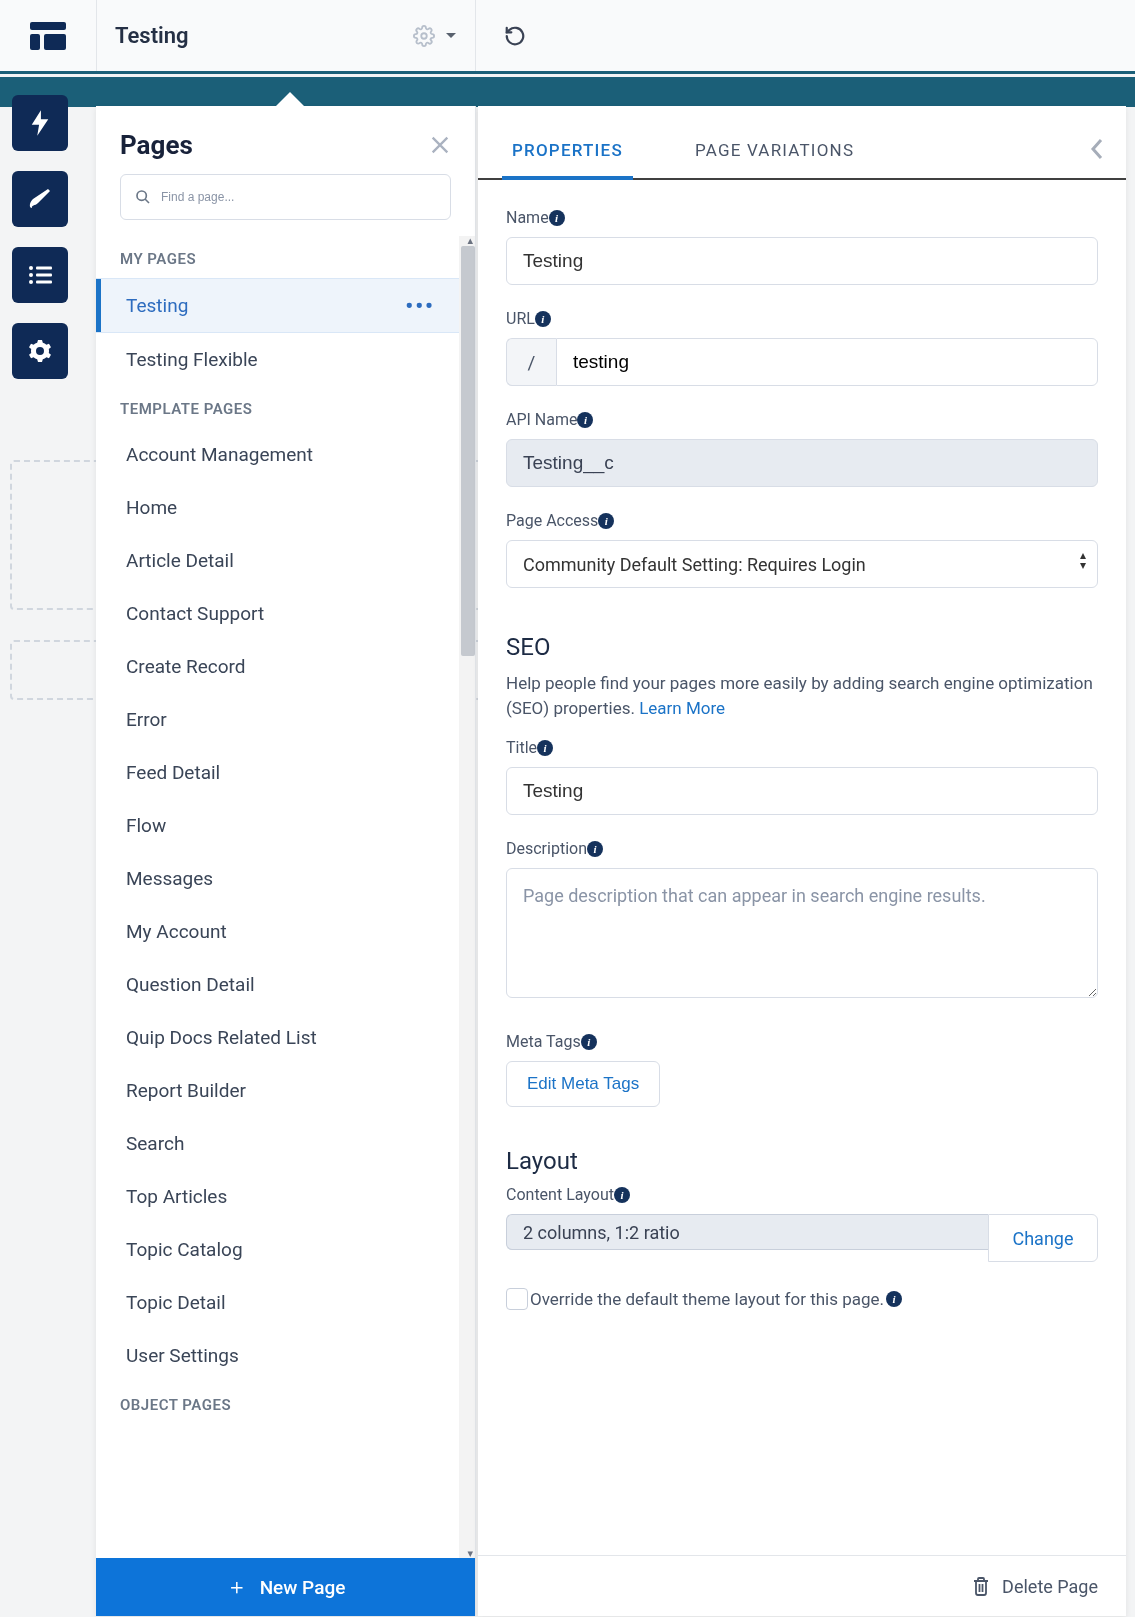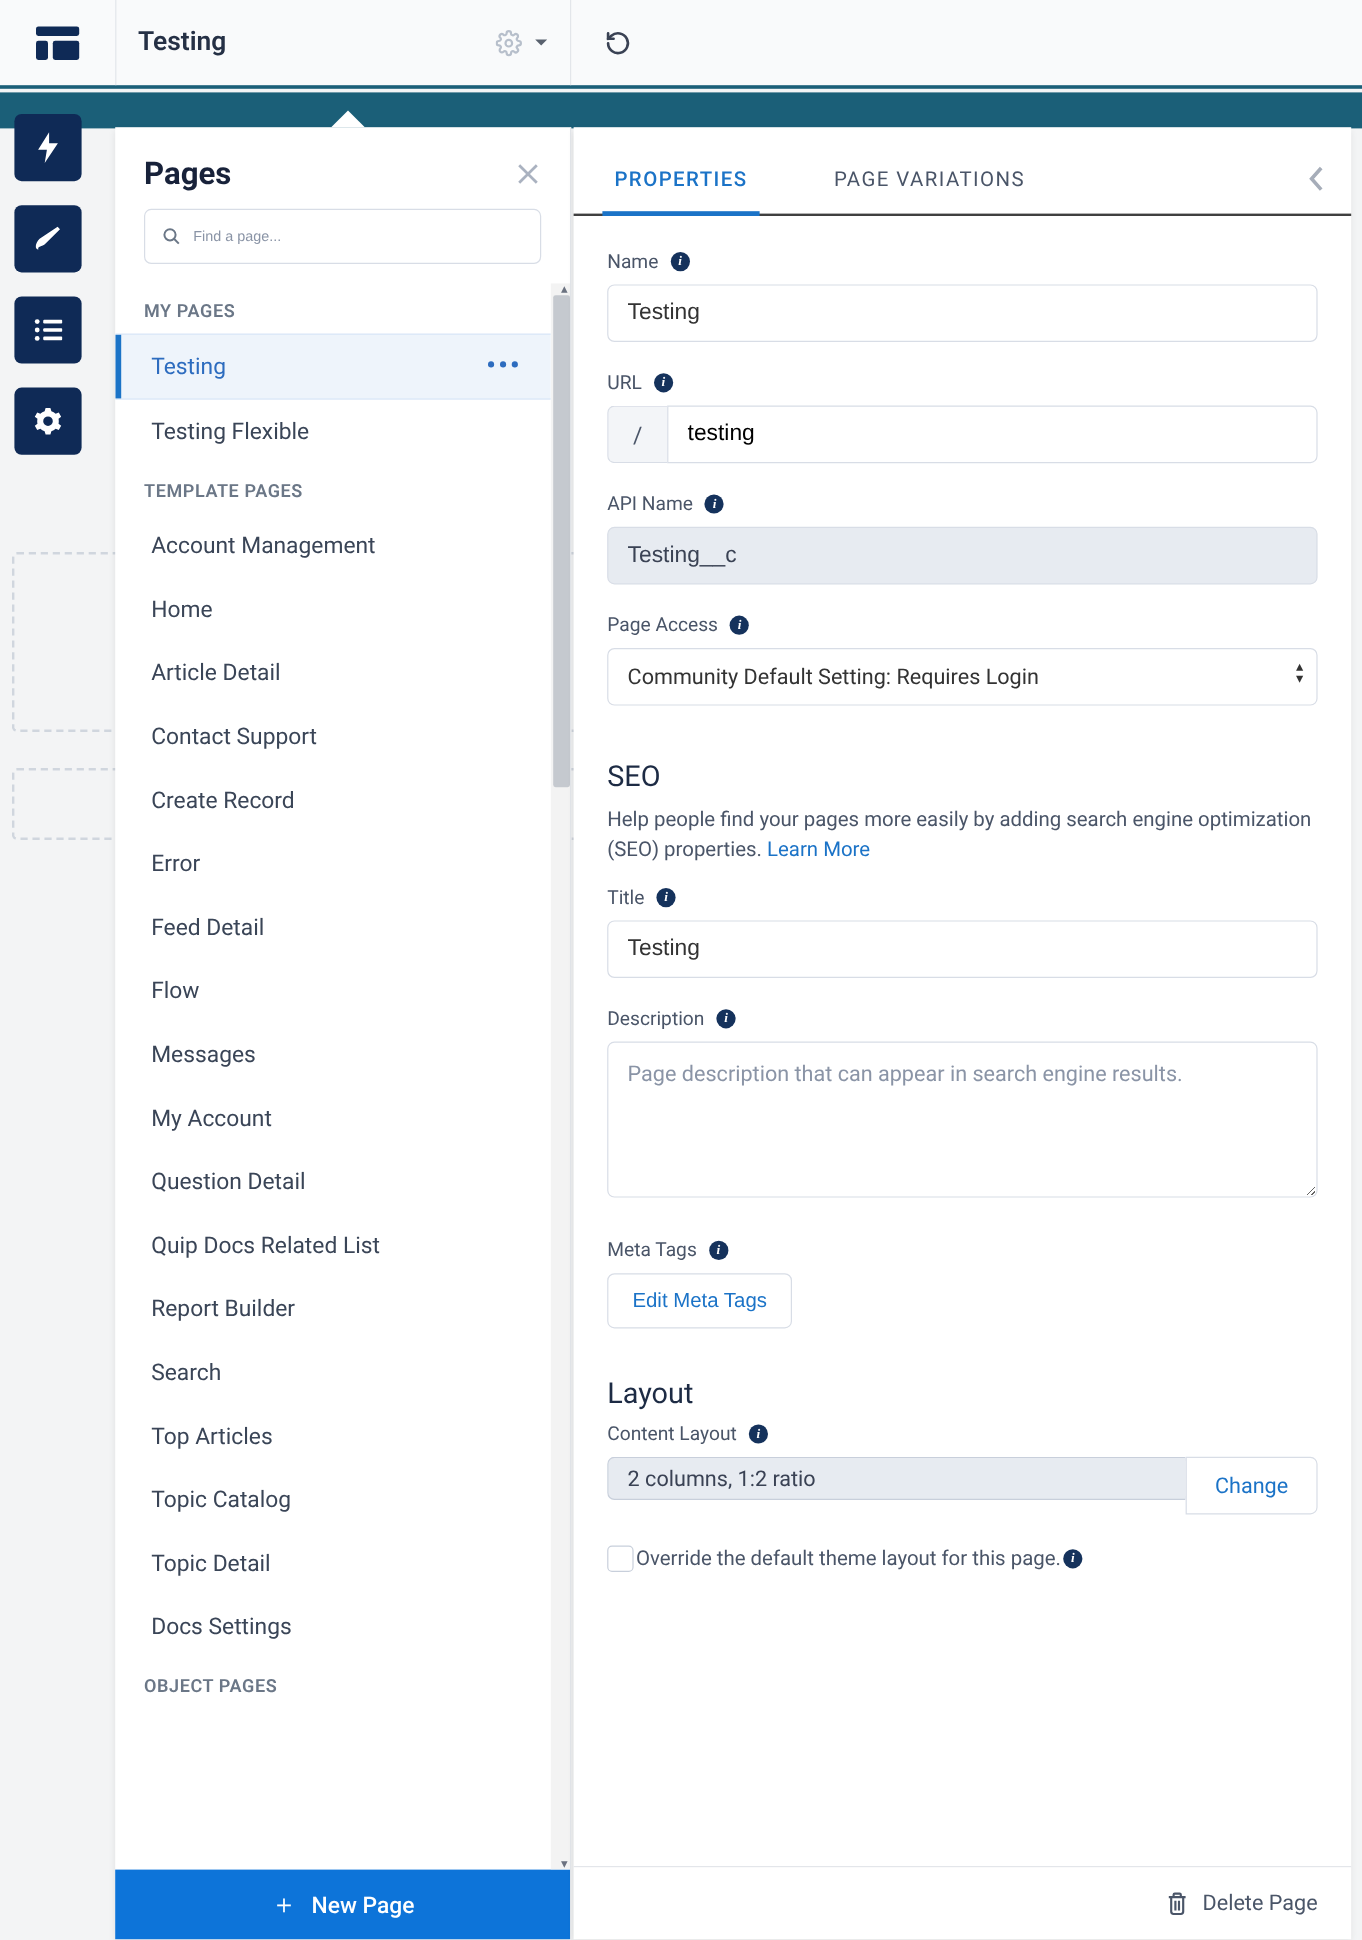--- a/index.html
+++ b/index.html
@@ -212,21 +212,21 @@
   .tabs-chevron {
     position:absolute; right:22px; top:32px; color:#a6adb9; font-size:24px;
   }
 
   .props-body {
     padding: 28px 28px 20px 28px;
     overflow:auto;
   }
   .field-label {
     font-size:16px; color:#4a5568; margin-bottom:10px;
-    display:flex; align-items:center; gap:10px;
+    display:flex; align-items:center; gap:0;
   }
   .info-icon {
     width:16px; height:16px; border-radius:50%;
     background:#15325c; color:#fff;
     font-size:11px; font-weight:700;
     display:inline-flex; align-items:center; justify-content:center;
     font-family: Georgia, serif; font-style: italic;
   }
   .text-input {
     width:100%; height:48px;
@@ -465,21 +465,21 @@
         <div class="page-item">
           <span>Top Articles</span>
         </div>
         <div class="page-item">
           <span>Topic Catalog</span>
         </div>
         <div class="page-item">
           <span>Topic Detail</span>
         </div>
         <div class="page-item">
-          <span>Docs Settings</span>
+          <span>User Settings</span>
         </div>
         <div class="section-label">OBJECT PAGES</div>
       </div>
   </div>
 
   <div class="new-page-btn">
     <span class="plus">＋</span>
     <span>New Page</span>
   </div>
 </div>

